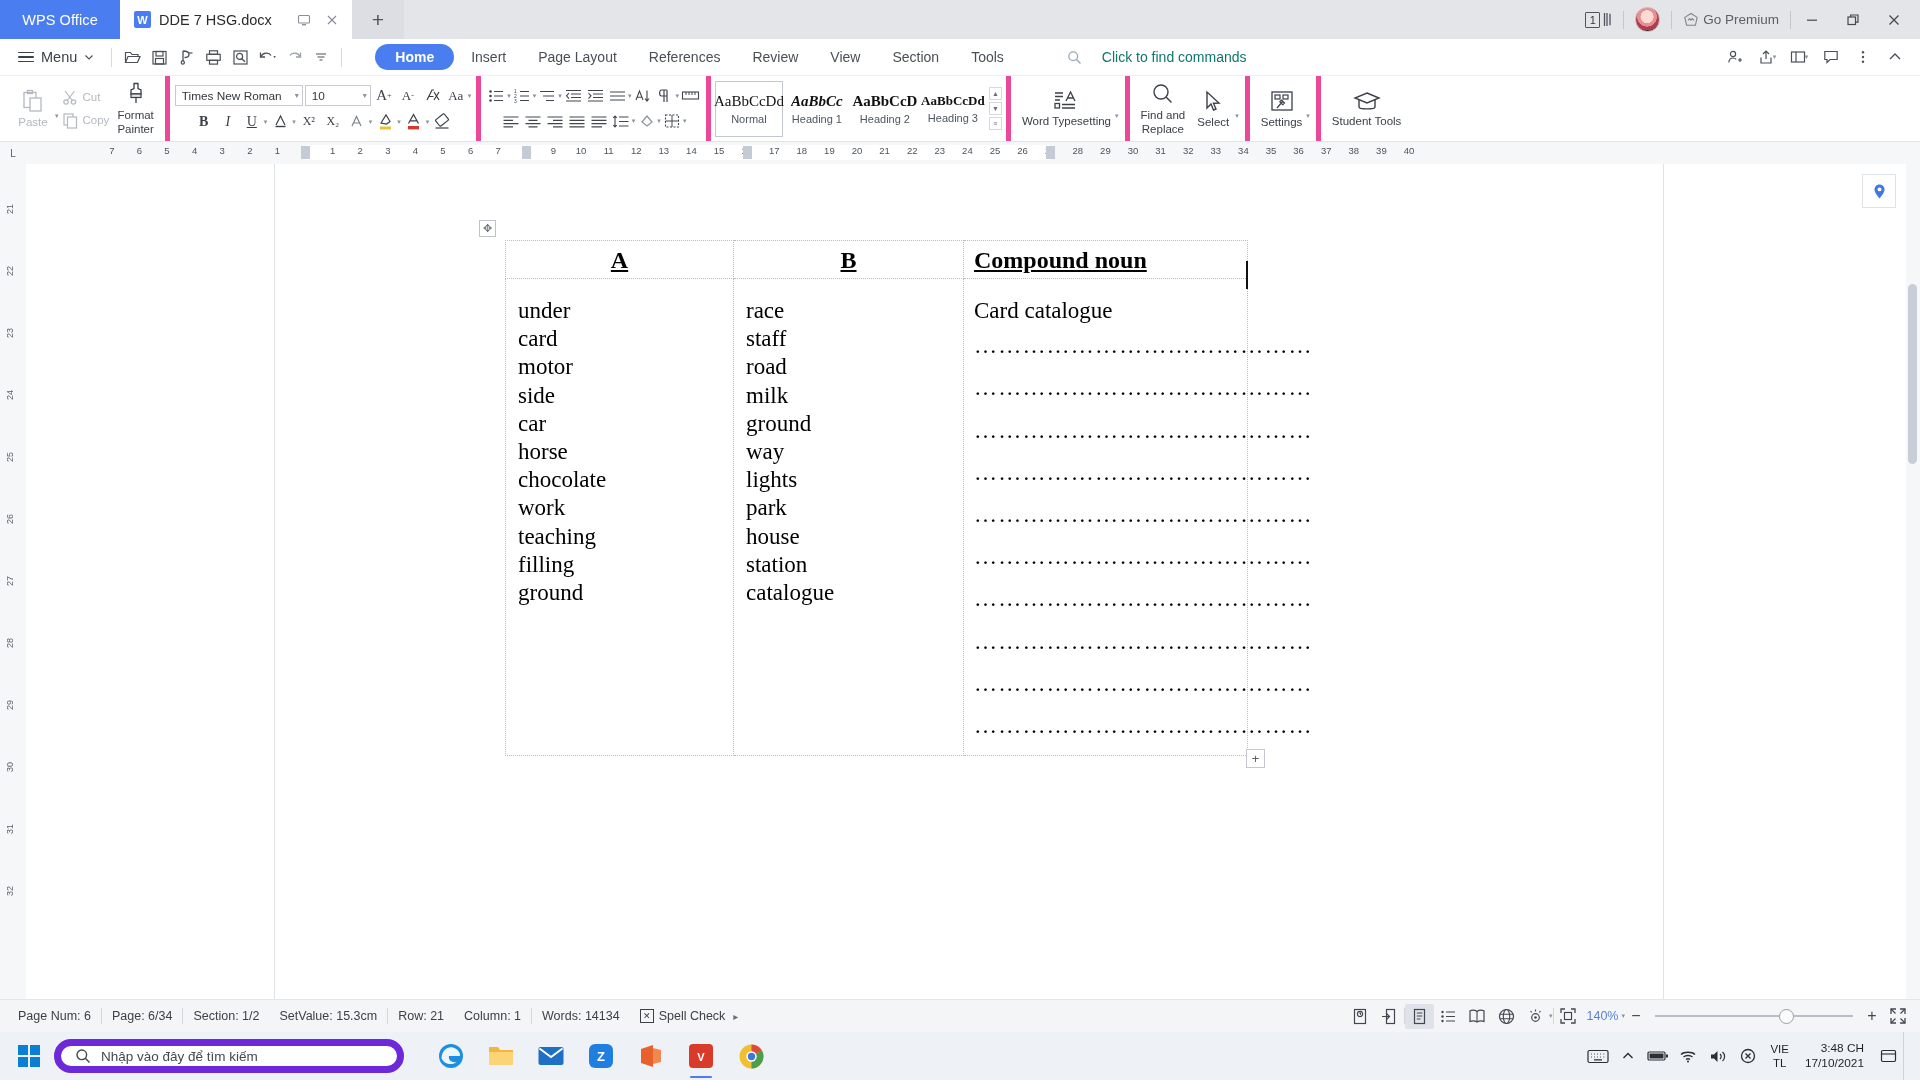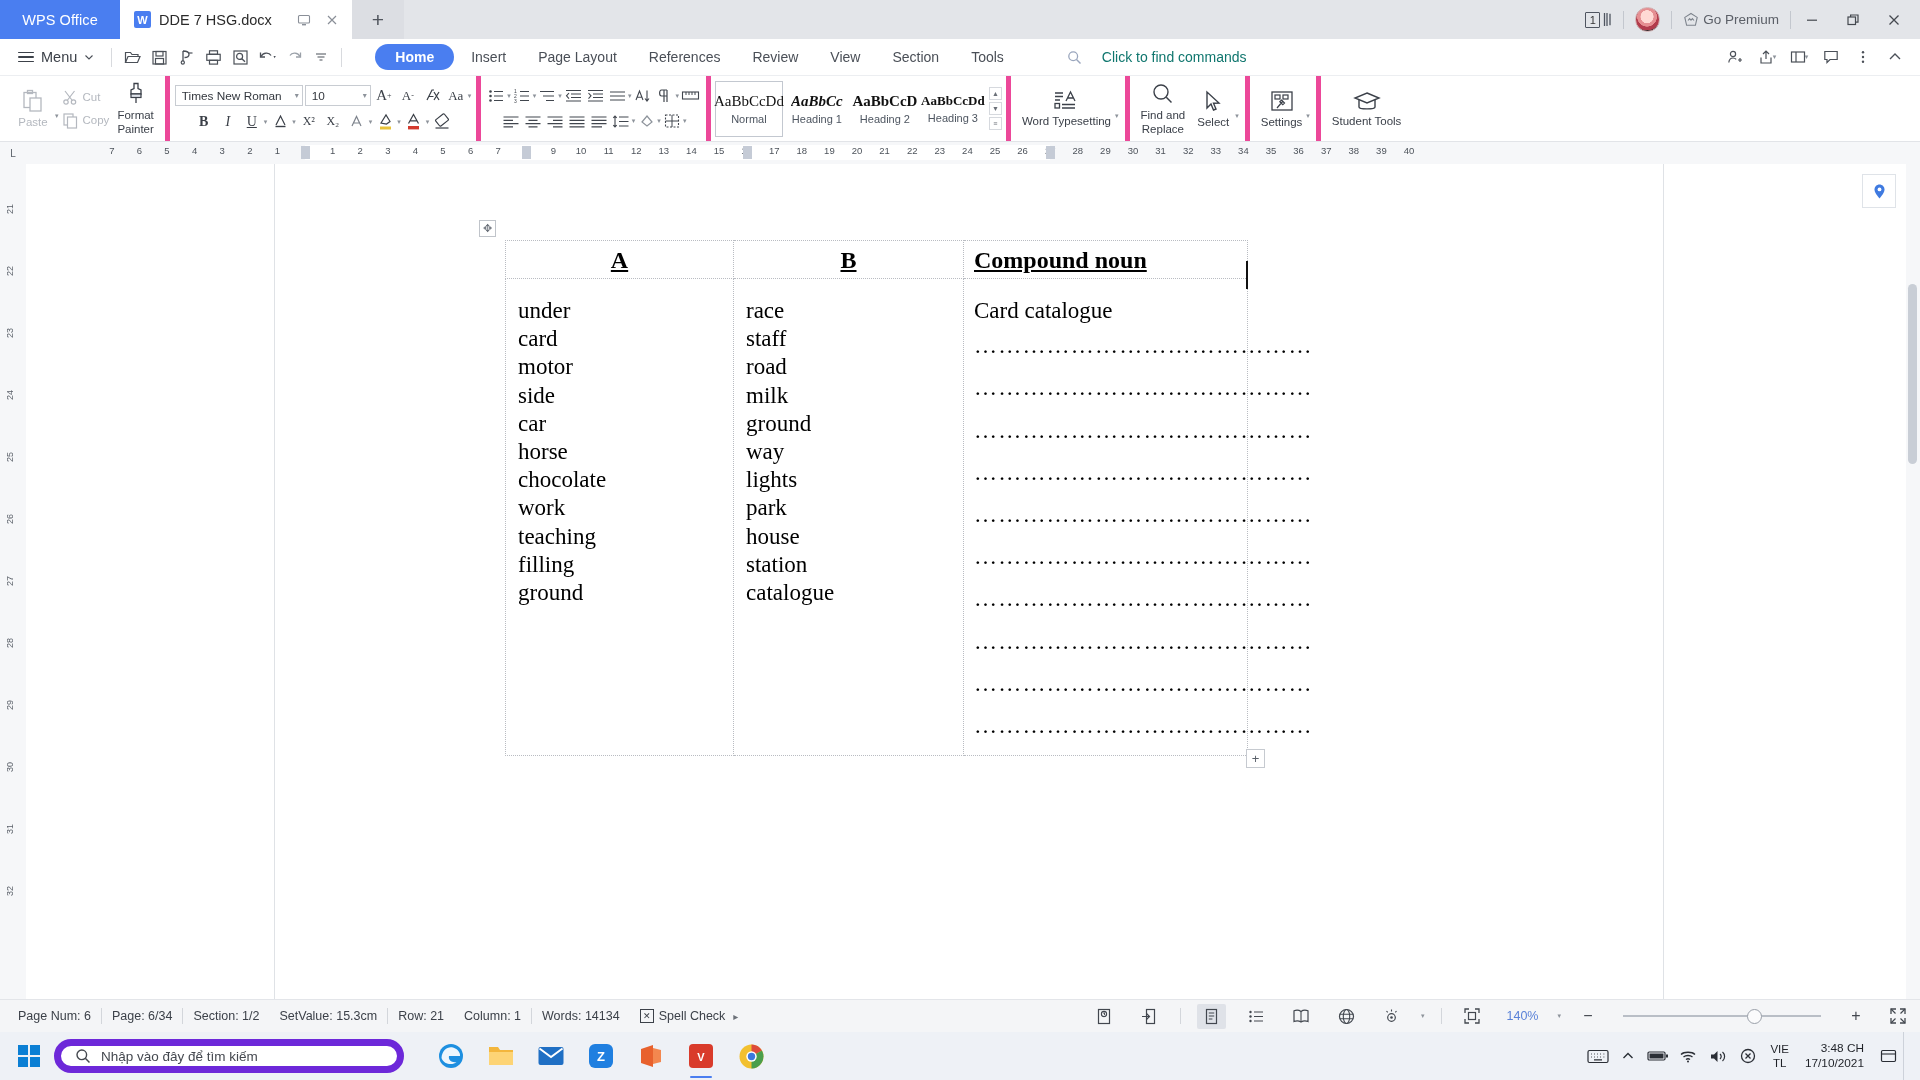--- a/index.html
+++ b/index.html
@@ -178,21 +178,21 @@
 
   
   .statusbar {
     height: 33px; background: #f4f5f7; border-top: 1px solid #e3e5e9;
     display: flex; align-items: center; flex: none; padding: 1px 8px; gap: 0;
   }
   .st-item { font-size: 12.5px; color: #3c4149; padding: 0 10px; white-space: nowrap; }
   .st-sep { width: 1px; height: 16px; background: #d3d6db; }
   .st-spell { display: flex; align-items: center; gap: 5px; font-size: 12.5px; color: #3c4149; padding: 0 10px; }
   .spell-ic { width: 14px; height: 14px; border: 1.3px solid #3c4149; display: flex; align-items: center; justify-content: center; font-size: 9px; }
-  .st-right { margin-left: auto; display: flex; align-items: center; gap: 16px; }
+  .st-right { margin-left: auto; display: flex; align-items: center; gap: 0; }
   .st-ic { width: 29px; height: 25px; display: flex; align-items: center; justify-content: center; color: #42474f; font-size: 14px; }
   .st-ic.sel { background: #dfe2e8; border-radius: 2px; }
   .zoomlbl { font-size: 12.5px; color: #5a82d8; padding: 0 4px; }
   .zslider { width: 198px; height: 20px; position: relative; display: flex; align-items: center; margin: 0 8px; }
   .zslider .track { position: absolute; left: 0; right: 0; height: 1.6px; background: #b9bec6; }
   .zslider .knob { position: absolute; left: 124px; width: 15px; height: 15px; border-radius: 50%; background: #fbfbfc; border: 1.4px solid #9aa0a9; }
   .zsign { width: 22px; display: flex; align-items: center; justify-content: center; color: #42474f; font-size: 16px; }
 
   
   .taskbar { height: 48px; background: #eef1f6; display: flex; align-items: center; flex: none; padding: 0 4px; }

